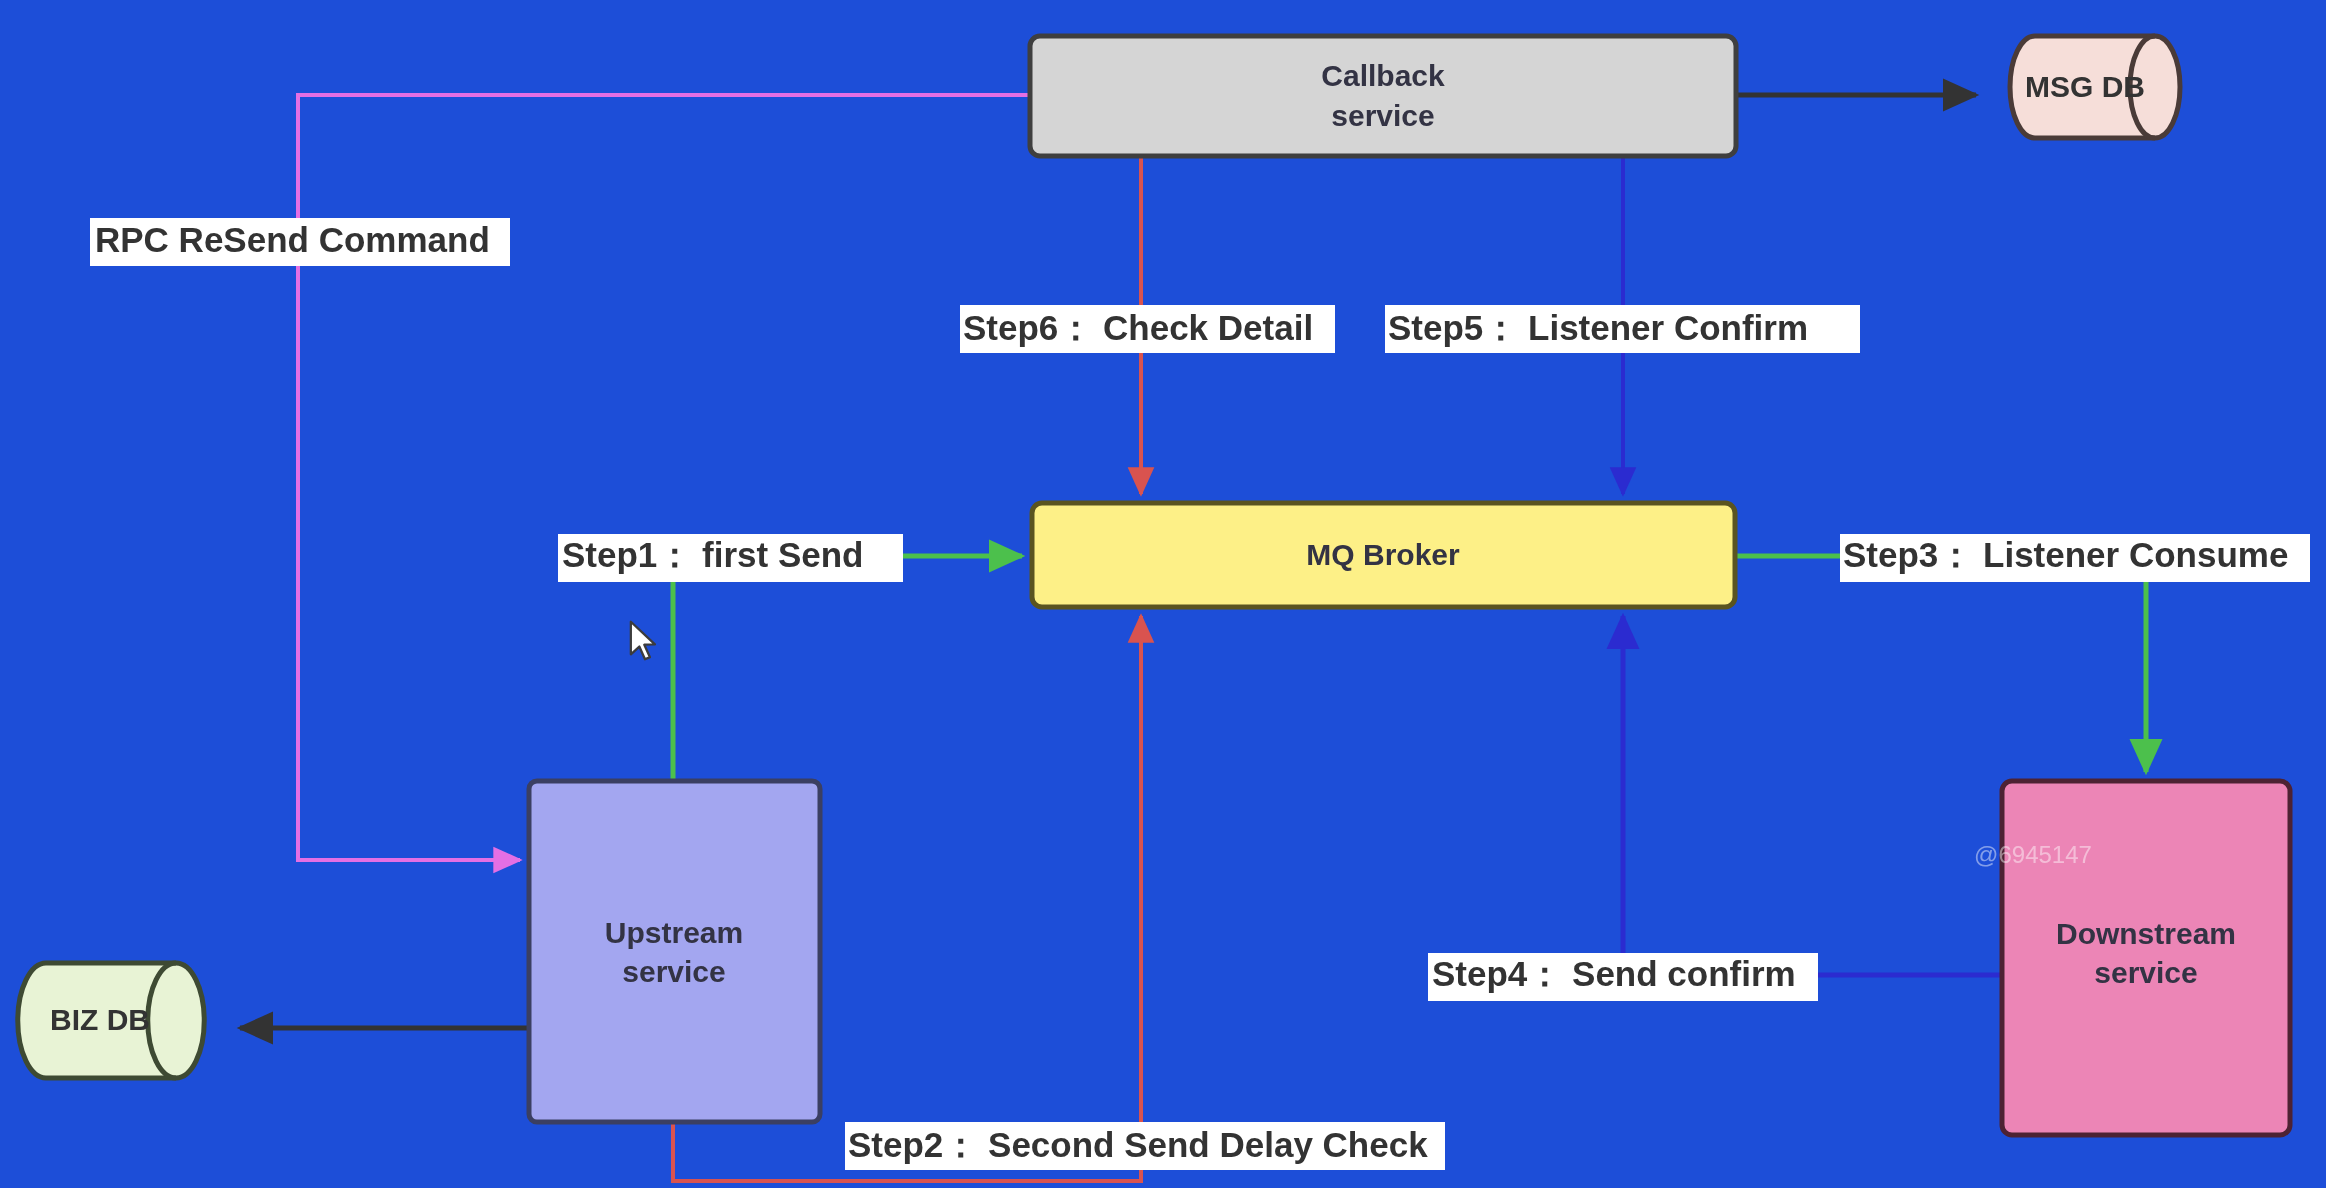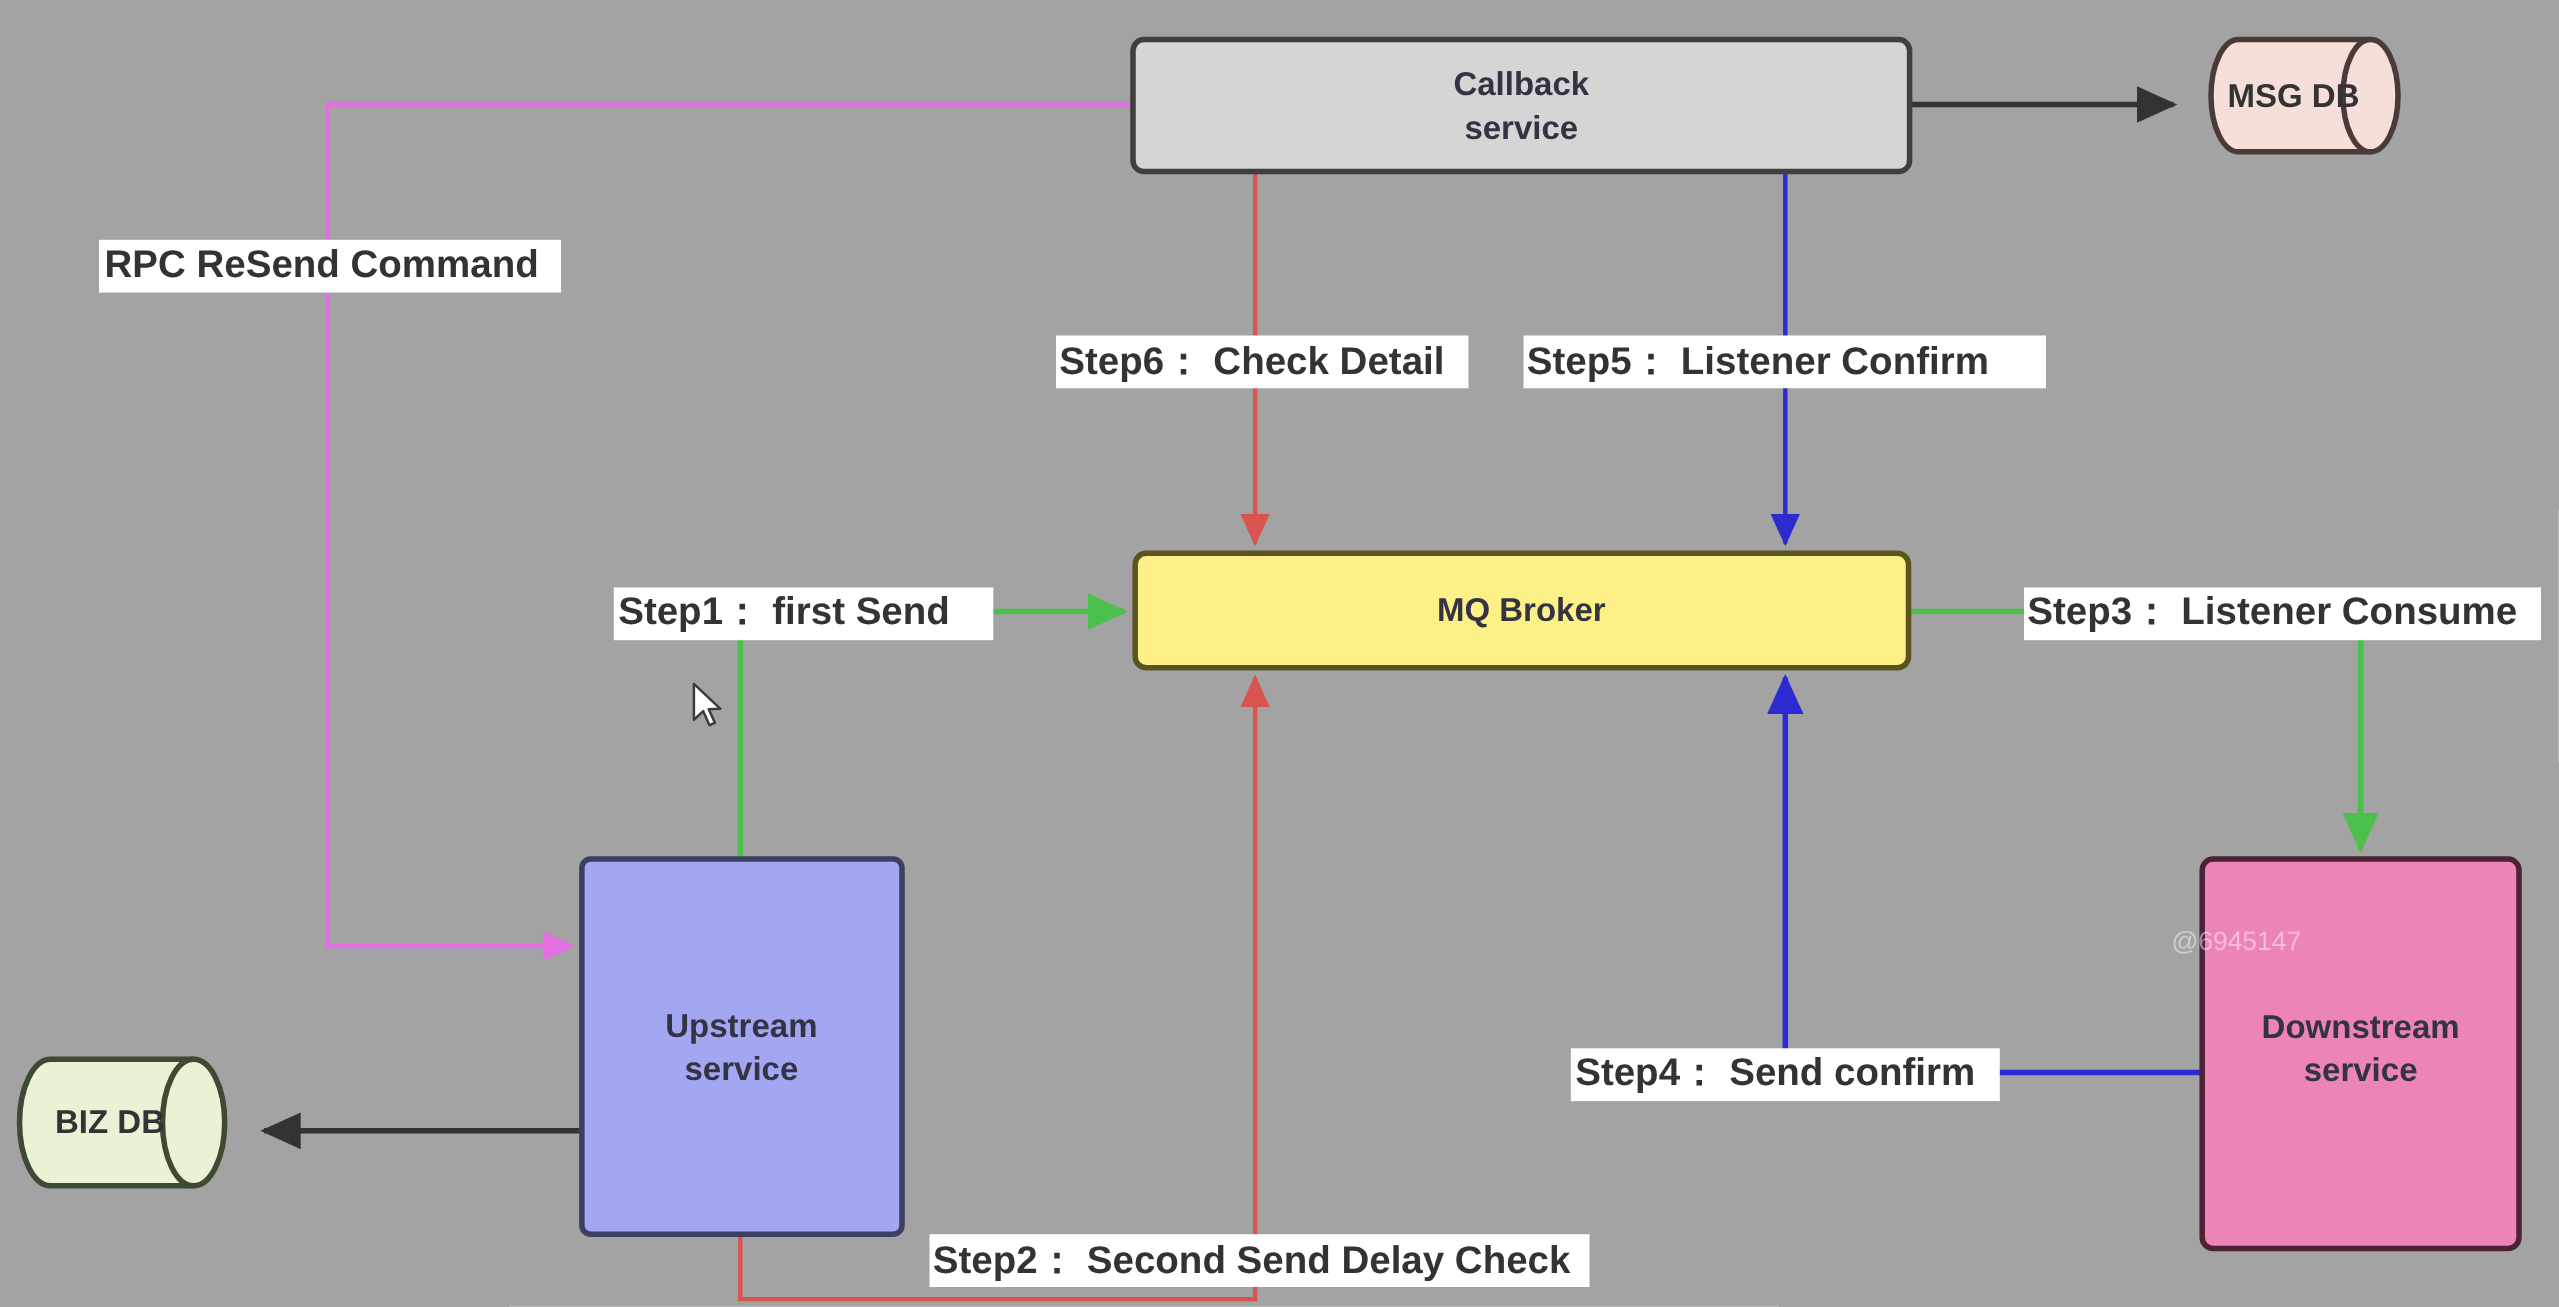--- a/index.html
+++ b/index.html
@@ -10,21 +10,21 @@
   body {
     width: 2326px;
     height: 1188px;
     overflow: hidden;
     font-family: "Liberation Sans", sans-serif;
   }
   #diagram-root {
     position: relative;
     width: 2326px;
     height: 1188px;
-    background: #a3a3a3;
+    background: #1d4ed8;
   }
   svg#flow {
     position: absolute;
     left: 0;
     top: 0;
     width: 2326px;
     height: 1188px;
     display: block;
   }
   .node-label {

